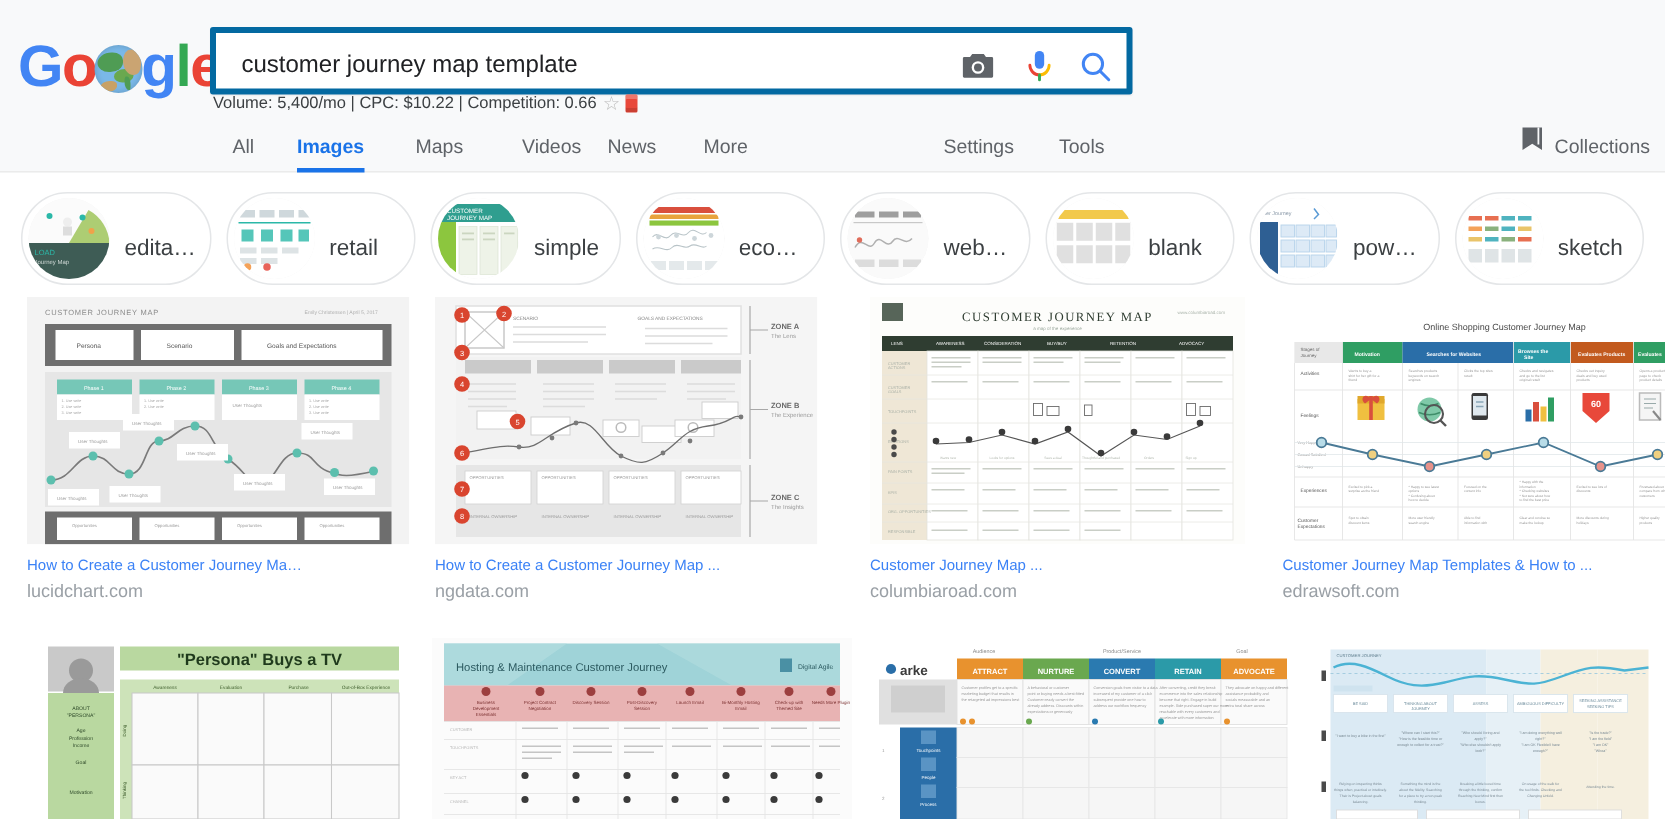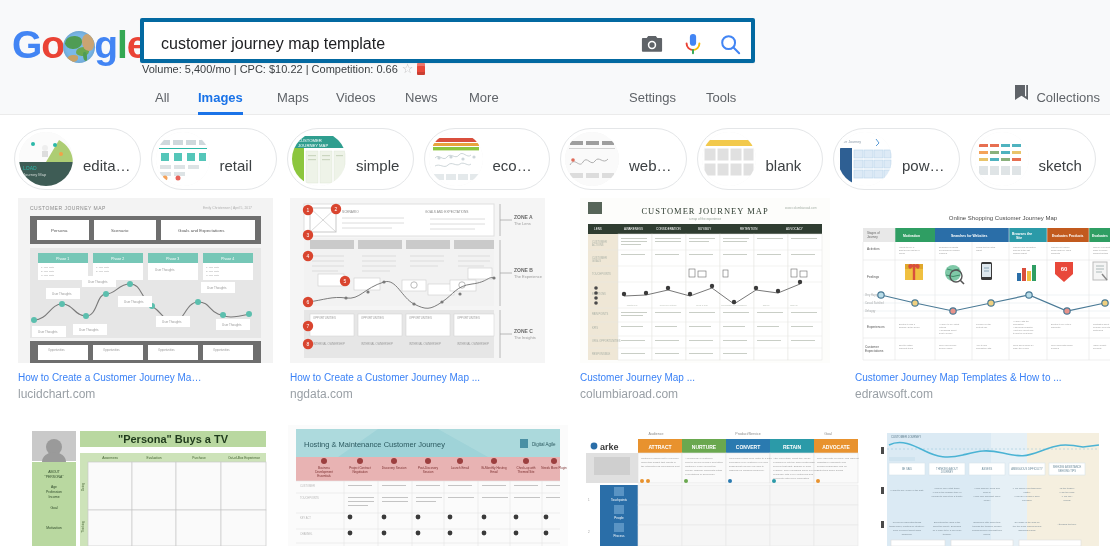--- a/index.html
+++ b/index.html
@@ -190,21 +190,21 @@
   <div id="metrics">
     <span>Volume: 5,400/mo | CPC: $10.22 | Competition: 0.66</span>
     <span class="star">☆</span>
     <span class="kwbar"></span>
   </div>
 
   <div id="nav">
     <div class="nav-item" style="left:155px">All</div>
     <div class="nav-item active" style="left:198px">Images</div>
     <div class="nav-item" style="left:277px">Maps</div>
-    <div class="nav-item" style="left:336px">Videos</div>
+    <div class="nav-item" style="left:348px">Videos</div>
     <div class="nav-item" style="left:405px">News</div>
     <div class="nav-item" style="left:469px">More</div>
     <div class="nav-item" style="left:629px">Settings</div>
     <div class="nav-item" style="left:706px">Tools</div>
 
     <div id="collections">
       <svg id="collections-icon" viewBox="0 0 15 17">
         <path d="M1 1h13v15l-6.5-4.2L1 16z" fill="#5f6368"></path>
         <path d="M11.6 1v11.3" stroke="#f8f9fa" stroke-width="1.2"></path>
       </svg>

